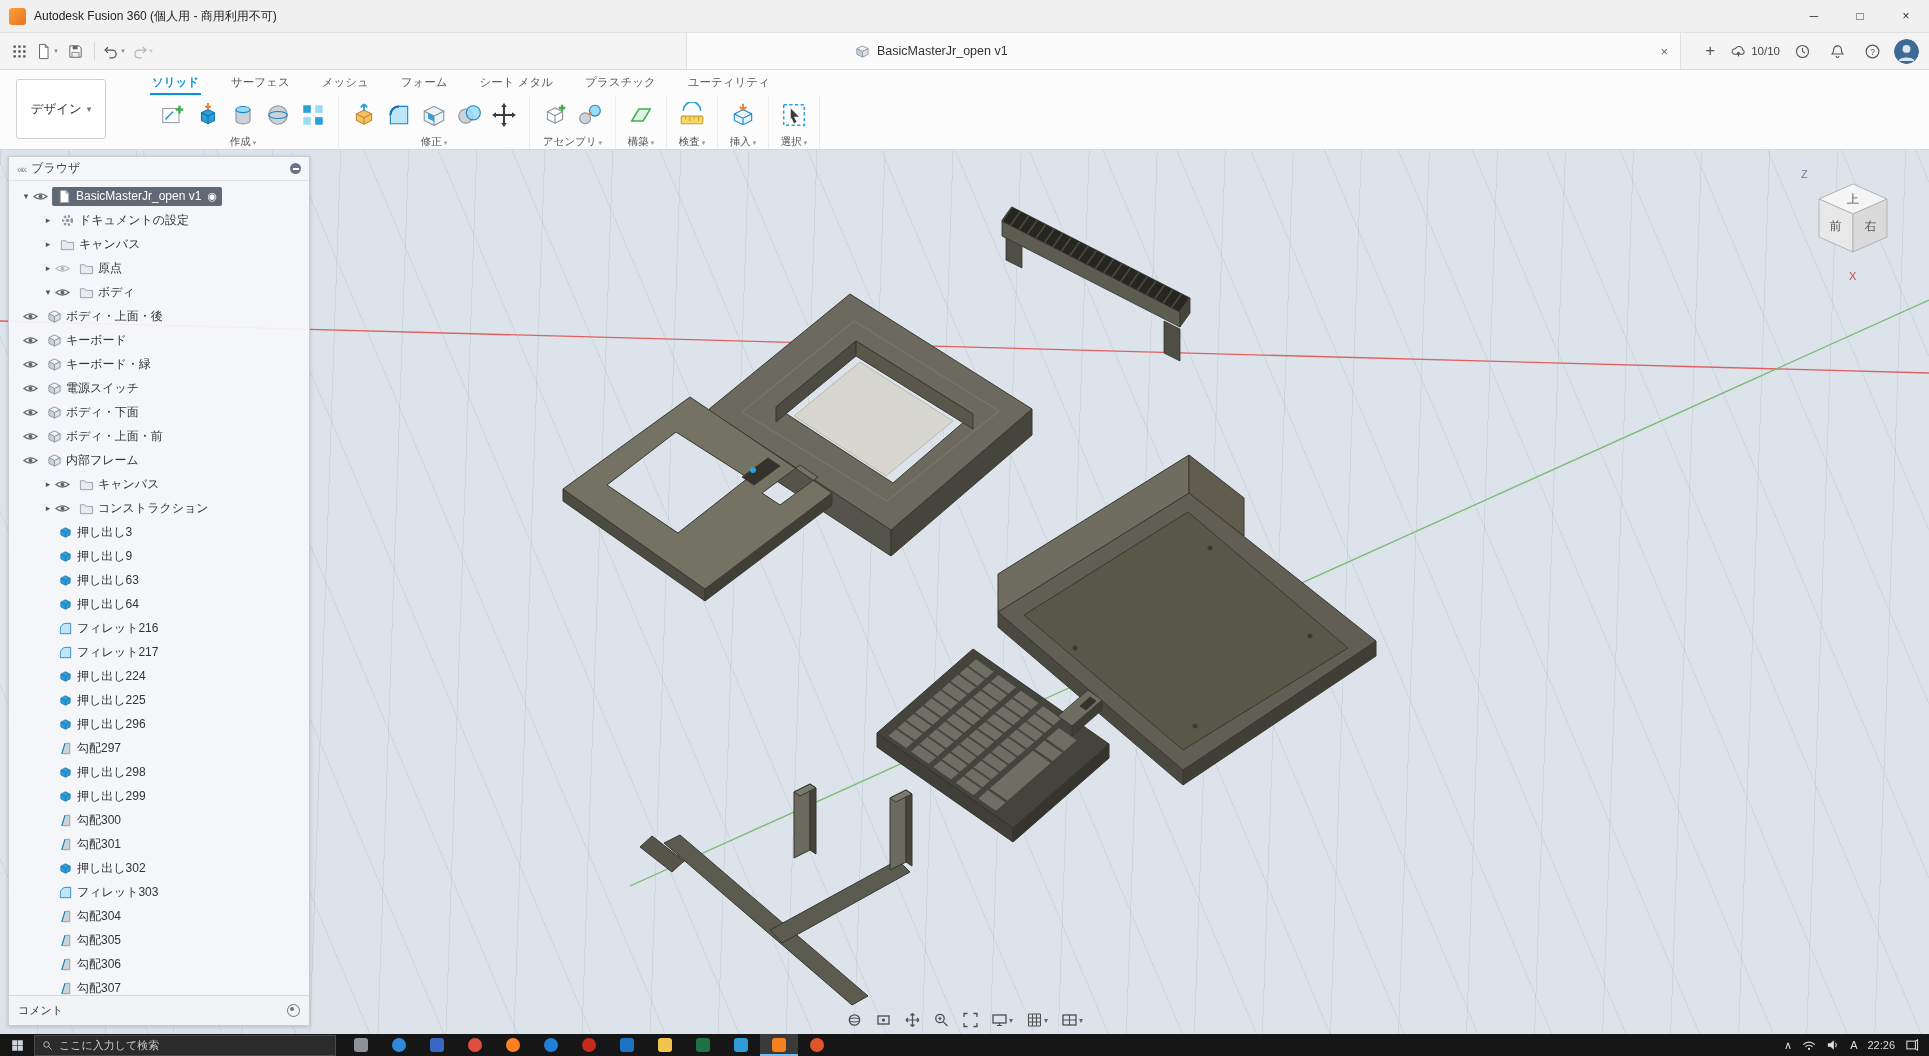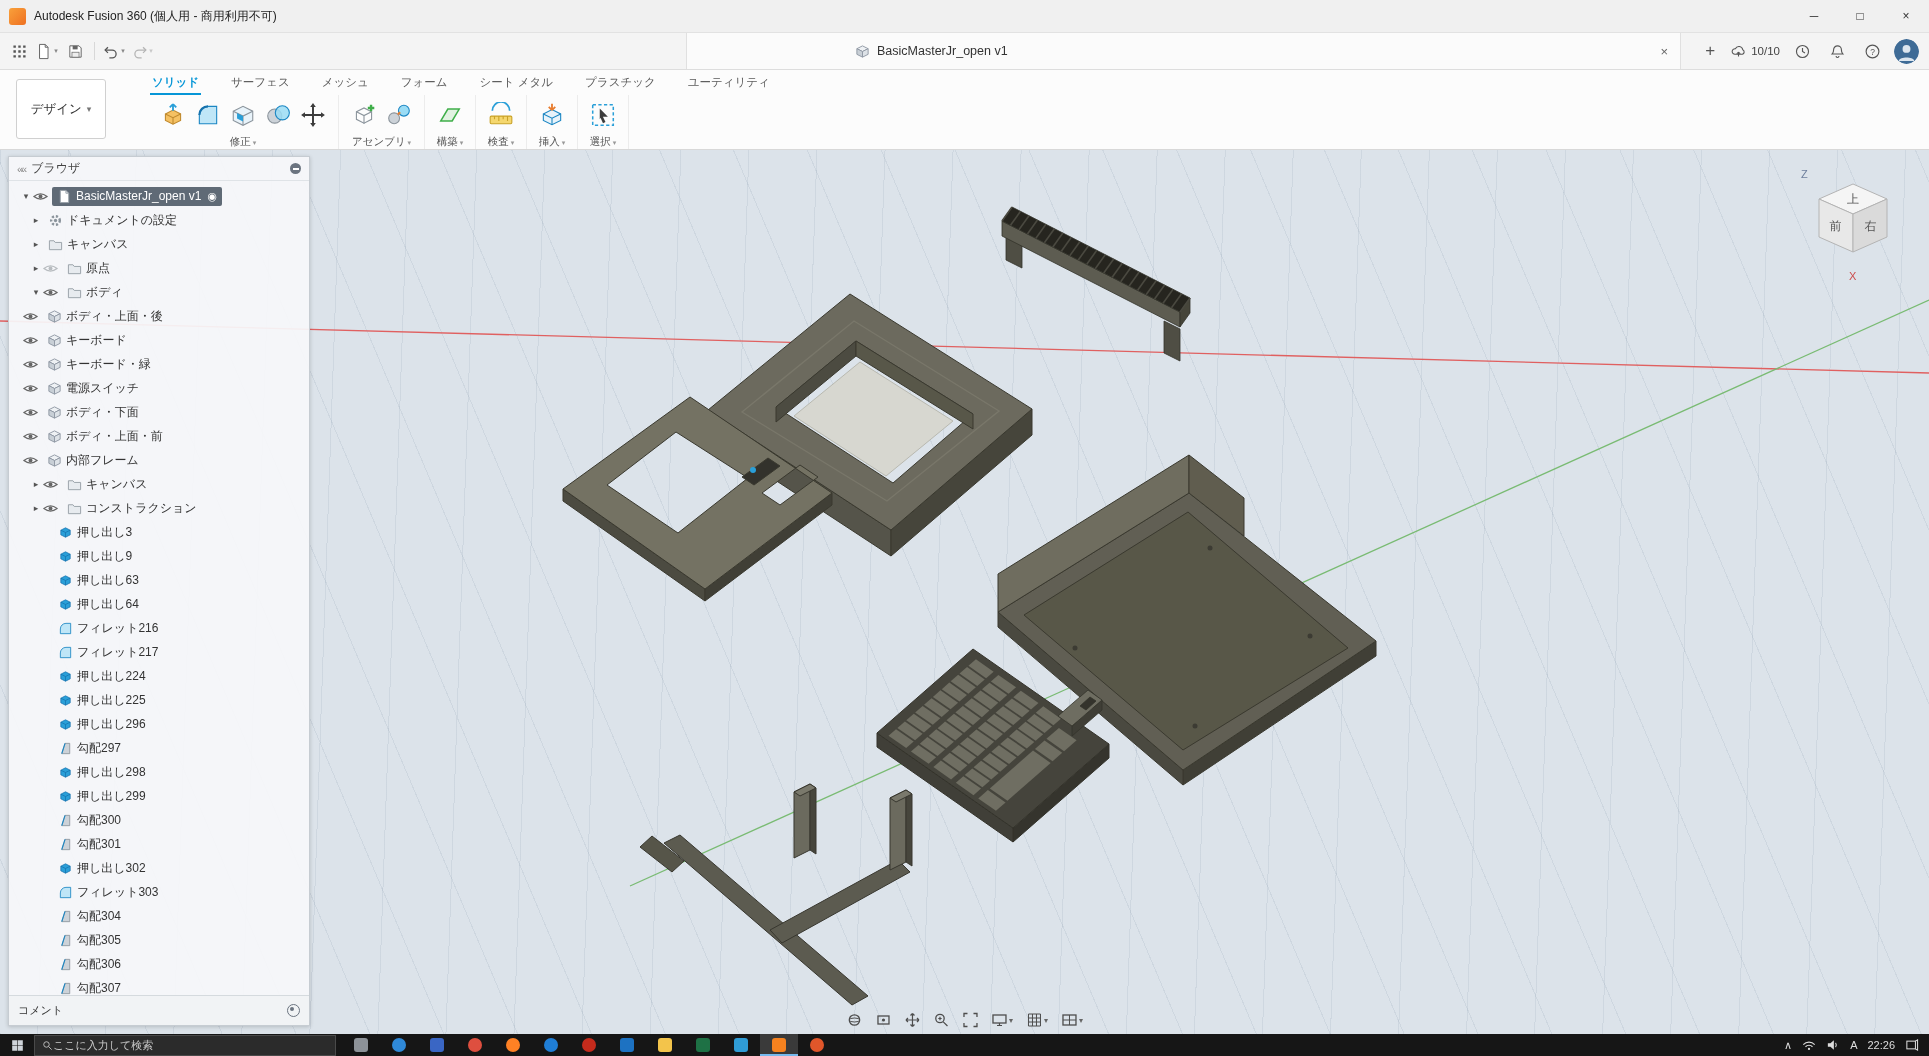--- a/index.html
+++ b/index.html
@@ -86,33 +86,33 @@
   .trow{display:flex;align-items:center;height:24px;font-size:12px;color:#333;white-space:nowrap}
   .arr{width:14px;text-align:center;font-size:9px;color:#555;flex:none}
   .arr.op::before{content:"▾"} .arr.cl::before{content:"▸"}
   .ticon{width:15px;height:15px;flex:none}
   .teye{margin-right:4px}
   .seg{display:flex;align-items:center;gap:4px;padding:2px 5px;border-radius:2px;min-width:0}
   .sel .seg{background:#5f6a76;color:#fff}
   .tlabel{overflow:hidden;text-overflow:ellipsis}
   .tdot{font-size:11px;margin-left:2px}
   .tdot:empty{display:none}
-  .lvl-root{padding-left:10px}.lvl-1{padding-left:20px}.lvl-2{}.lvl-f{padding-left:30px}
+  .lvl-root{padding-left:10px}.lvl-1{padding-left:32px}.lvl-2{}.lvl-f{padding-left:30px}
   #bcomment{height:21px;border-top:1px solid #d5dade;background:rgba(240,242,244,.95);
             display:flex;align-items:center;padding:4px 9px;font-size:11px;color:#333;flex:none}
   #bcopt{margin-left:auto;width:11px;height:11px;border:1.5px solid #6b7480;border-radius:50%;position:relative}
   #bcopt::after{content:"";position:absolute;left:2px;top:2px;width:4px;height:4px;border-radius:50%;background:#6b7480}
 
   
   #taskbar{position:absolute;left:0;right:0;bottom:0;height:22px;background:#161616;
            display:flex;align-items:center;z-index:70}
   #tstart{width:34px;display:flex;justify-content:center}
   #tstart svg{width:13px;height:13px}
   #tsearch{width:286px;height:19px;background:#2b2b2b;border:1px solid #4a4a4a;display:flex;
-           align-items:center;padding:0 7px;font-size:11px;color:#c9c9c9}
+           align-items:center;gap:6px;padding:0 7px;font-size:11px;color:#c9c9c9}
   #tsearch svg{width:11px;height:11px}
   #tapps{display:flex;margin-left:6px}
   .tapp{width:38px;height:22px;display:flex;align-items:center;justify-content:center}
   .tapp.active{background:#3a3a3a;box-shadow:inset 0 -2px 0 #76b9ed}
   .tglyph{width:14px;height:14px;border-radius:3px}
   .tglyph.round{border-radius:50%}
   #tright{margin-left:auto;display:flex;align-items:center;gap:10px;padding-right:10px;color:#ddd;font-size:11px}
   .tico{width:14px;height:12px}
 </style>
 </head>
@@ -408,20 +408,54 @@
 
   <div class="rtab">
         <span>プラスチック</span>
       </div>
 
   <div class="rtab">
         <span>ユーティリティ</span>
       </div>
 </div>
   <div id="rgroups">
+  <div class="rgroup">
+    <div class="ricons">
+  <div class="ricon">
+            <svg viewBox="0 0 24 24">
+              <use href="#r-sketch"></use>
+            </svg>
+          </div>
+
+  <div class="ricon">
+            <svg viewBox="0 0 24 24">
+              <use href="#r-extrude"></use>
+            </svg>
+          </div>
+
+  <div class="ricon">
+            <svg viewBox="0 0 24 24">
+              <use href="#r-cylinder"></use>
+            </svg>
+          </div>
+
+  <div class="ricon">
+            <svg viewBox="0 0 24 24">
+              <use href="#r-sphere"></use>
+            </svg>
+          </div>
+
+  <div class="ricon">
+            <svg viewBox="0 0 24 24">
+              <use href="#r-pattern"></use>
+            </svg>
+          </div>
+</div>
+    <div class="rlabel"><span>作成</span></div>
+  </div>
 
   <div class="rgroup">
     <div class="ricons">
   <div class="ricon">
             <svg viewBox="0 0 24 24">
               <use href="#r-presspull"></use>
             </svg>
           </div>
 
   <div class="ricon">

